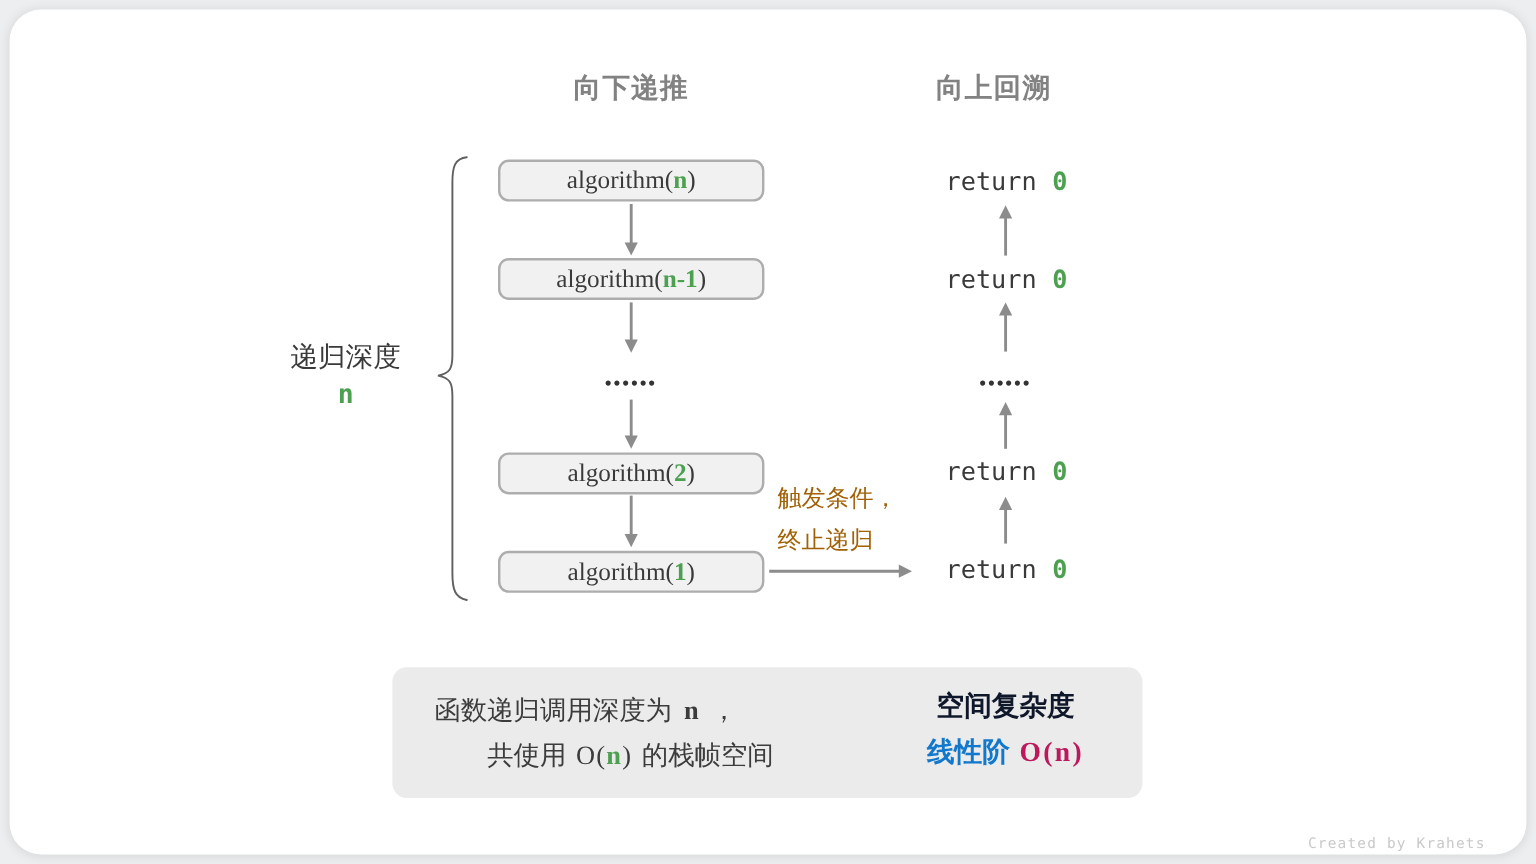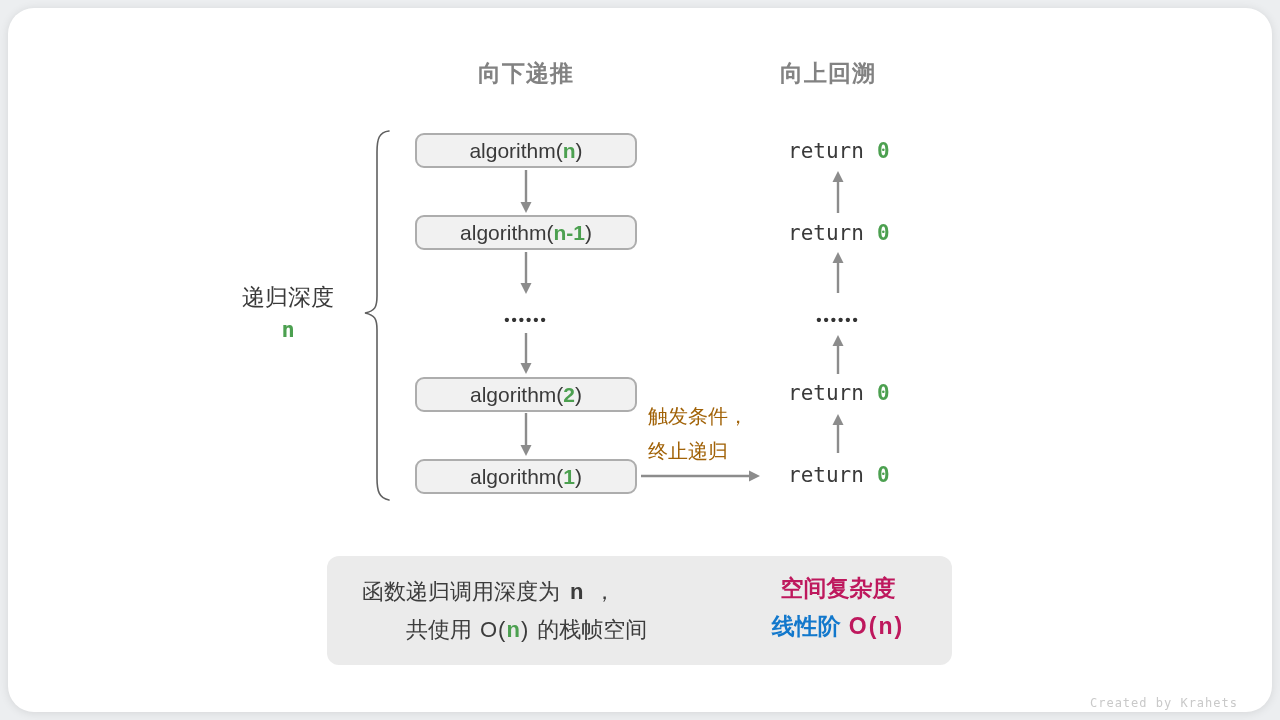--- a/index.html
+++ b/index.html
@@ -8,21 +8,21 @@
   .panel{position:absolute;left:8px;top:8px;width:1264px;height:704px;background:#ffffff;
          border-radius:26px;box-shadow:0 1px 10px rgba(0,0,0,0.10);}
   svg.overlay{position:absolute;left:0;top:0;width:1280px;height:720px;pointer-events:none;}
 
   .hdr{position:absolute;top:58px;width:220px;text-align:center;font-weight:bold;
        font-size:23px;color:#828282;letter-spacing:1px;}
 
   .callbox{position:absolute;left:415px;width:222px;height:35px;background:#f1f1f1;
            border:2px solid #adadad;border-radius:9px;box-sizing:border-box;
            display:flex;align-items:center;justify-content:center;}
-  .code{font-family:Liberation Sans, sans-serif;font-size:21px;color:#3a3a3a;}
+  .code{font-family:Liberation Serif, serif;font-size:21px;color:#3a3a3a;}
   .g{color:#4CA050;font-weight:bold;}
 
   .ret{position:absolute;left:788px;height:26px;line-height:26px;
        font-family:"DejaVu Sans Mono","Liberation Mono",monospace;font-size:21px;color:#3a3a3a;}
   .ret .g{margin-left:0.62em;}
 
   .dots{position:absolute;top:310px;text-align:center;font-weight:bold;font-size:15px;
         letter-spacing:2px;color:#333333;height:20px;line-height:20px;}
 
   .depth-text{position:absolute;left:218px;top:282px;width:140px;text-align:center;
@@ -33,21 +33,21 @@
   .note{position:absolute;left:648px;top:399px;font-weight:normal;font-size:20px;
         color:#a16207;line-height:35px;}
 
   .sumbox{position:absolute;left:327px;top:556px;width:625px;height:109px;
           background:#ebebeb;border-radius:12px;}
   .sumline{position:absolute;left:362px;height:28px;line-height:28px;font-size:22px;color:#3c3c3c;text-align:right;}
   .sumline .code{font-size:22px;color:#3c3c3c;}
   .sumline .arg-space{margin:0 10px;}
   .sumline .code-space{margin:0 8px;letter-spacing:1px;}
   .sum-title{position:absolute;left:733px;top:573px;width:210px;text-align:center;
-             font-weight:bold;font-size:23px;color:#be185d;}
+             font-weight:bold;font-size:23px;color:#0f172a;}
   .sum-result{position:absolute;left:723px;top:611px;width:230px;text-align:center;
               font-weight:bold;font-size:23px;color:#1278CC;}
   .sum-result .code{font-size:23px;color:#be185d;font-weight:bold;letter-spacing:2px;margin-left:8px;}
 
   .wm{position:absolute;right:42px;bottom:10px;font-family:"DejaVu Sans Mono","Liberation Mono",monospace;
       font-size:12px;color:#c9c9c9;letter-spacing:1px;}
 </style>
 </head>
 <body>
 

